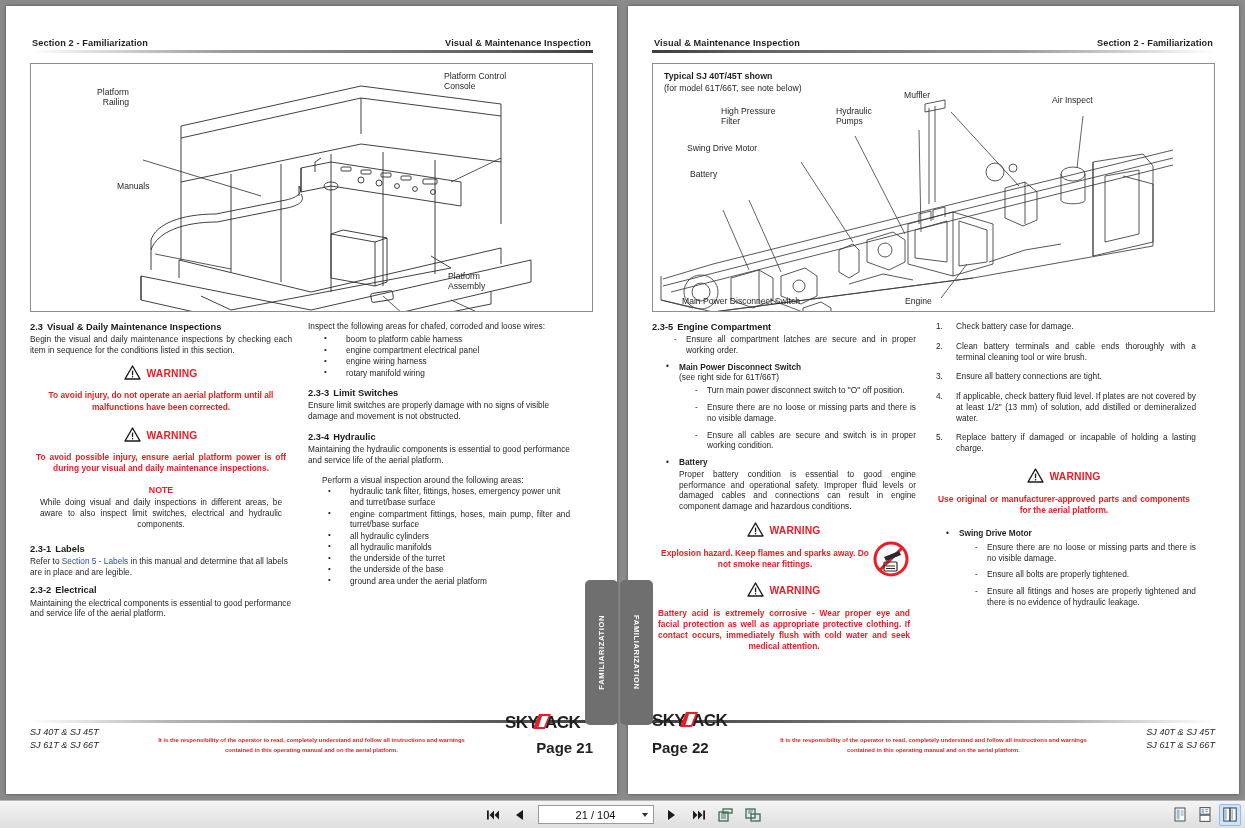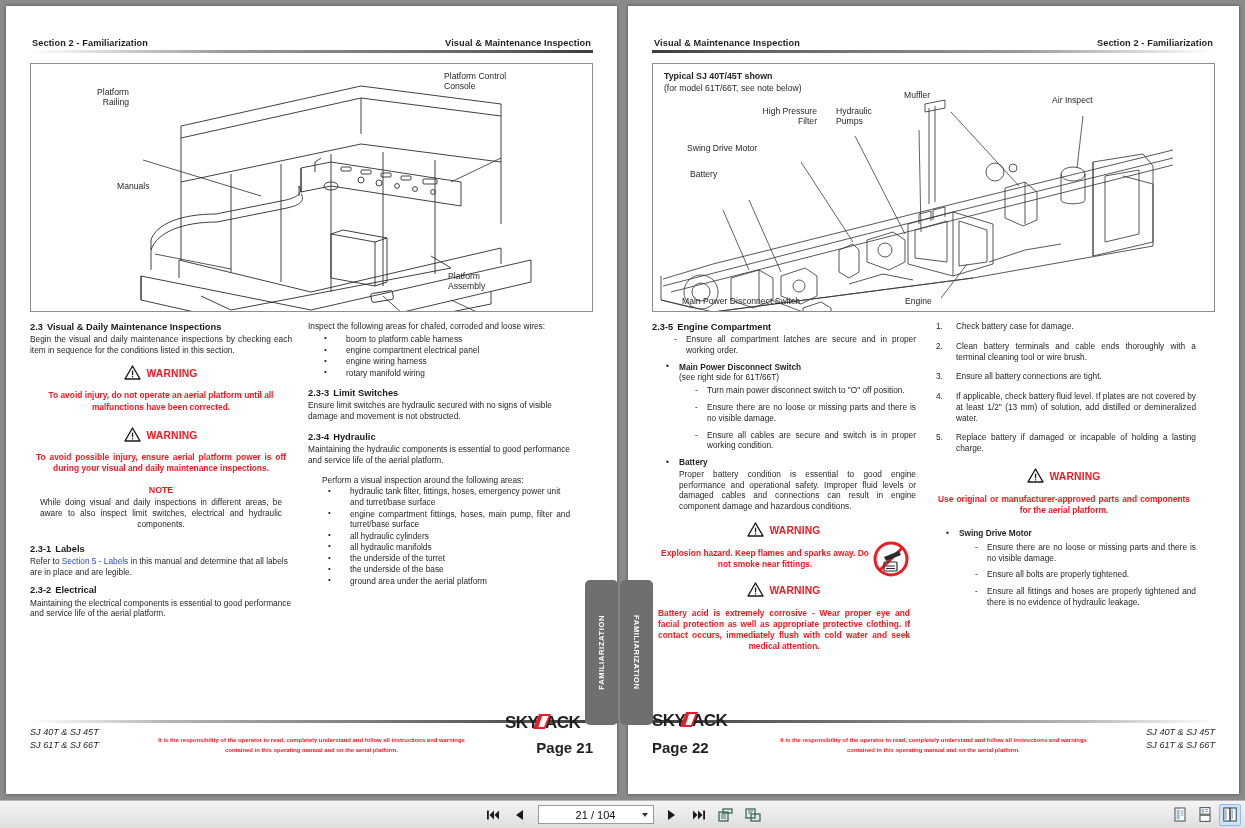--- a/index.html
+++ b/index.html
@@ -366,21 +366,21 @@
             <ul class="bul">
               <li>boom to platform cable harness</li>
               <li>engine compartment electrical panel</li>
               <li>engine wiring harness</li>
               <li>rotary manifold wiring</li>
             </ul>
 
             <h3 class="sec" style="margin-top:9px">
               <span class="num">2.3-3</span><span>Limit Switches</span>
             </h3>
-            <p class="body nj">Ensure limit switches are hydraulic secured with no signs of visible damage and movement is not obstructed.</p>
+            <p class="body nj">Ensure limit switches are properly damage with no signs of visible damage and movement is not obstructed.</p>
 
             <h3 class="sec" style="margin-top:9px">
               <span class="num">2.3-4</span><span>Hydraulic</span>
             </h3>
             <p class="body">Maintaining the hydraulic components is essential to good performance and service life of the aerial platform.</p>
 
             <p class="body nj" style="margin:9px 0 1px 14px">Perform a visual inspection around the following areas:</p>
             <ul class="bul" style="padding-left:20px">
               <li class="ji">hydraulic tank filter, fittings, hoses, emergency power unit and turret/base surface</li>
               <li style="text-align:justify">engine compartment fittings, hoses, main pump, filter and turret/base surface</li>
@@ -493,21 +493,21 @@
               <path d="M96 136 L128 208"></path>
               <path d="M70 146 L96 206"></path>
               <path d="M118 236 L150 248"></path>
               <path d="M288 234 L314 200"></path>
             </g>
           </svg>
 
           <div class="fig-caption b" style="left:11px;top:7px"><span>Typical SJ 40T/45T shown</span></div>
           <div class="fig-caption" style="left:11px;top:19px">(for model 61T/66T, see note below)</div>
 
-          <div class="fig-caption" style="left:76px;top:42px;text-align:right;width:88px">High Pressure<br>Filter</div>
+          <div class="fig-caption" style="left:68px;top:42px;text-align:left;width:88px">High Pressure<br>Filter</div>
           <div class="fig-caption" style="left:183px;top:42px">Hydraulic<br>Pumps</div>
           <div class="fig-caption" style="left:251px;top:26px">Muffler</div>
           <div class="fig-caption" style="left:399px;top:31px">Air Inspect</div>
           <div class="fig-caption" style="left:34px;top:79px">Swing Drive Motor</div>
           <div class="fig-caption" style="left:37px;top:105px">Battery</div>
           <div class="fig-caption" style="left:29px;top:232px">Main Power Disconnect Switch</div>
           <div class="fig-caption" style="left:252px;top:232px">Engine</div>
         </div>
 
         <div class="cols">

